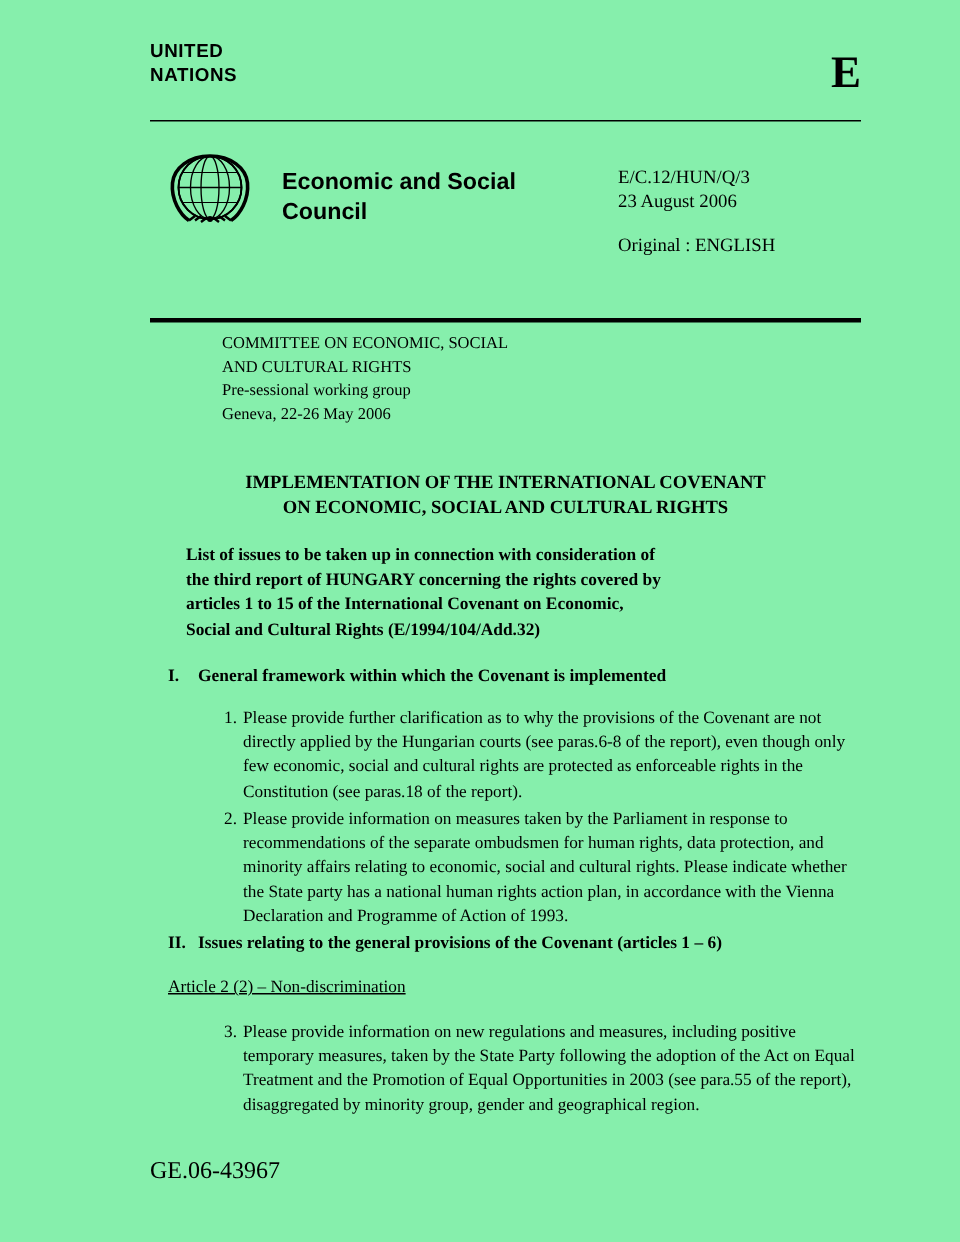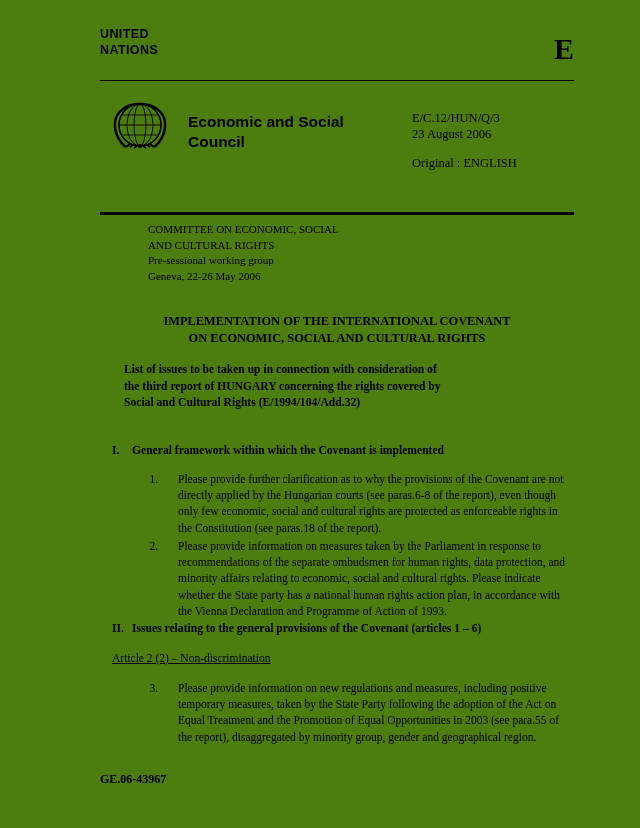--- a/index.html
+++ b/index.html
@@ -13,21 +13,21 @@
     font-family: "Liberation Serif", serif;
     color: #000000;
     position: relative;
     overflow: hidden;
   }
   .page {
     position: absolute;
     left: 0; top: 0;
     width: 640px;
     height: 828px;
-    background: #4d7c0f;
+    background: #86efac;
   }
 
   
   .masthead {
     position: absolute;
     left: 100px;
     top: 26px;
     width: 474px;
   }
   .un-name {
@@ -153,35 +153,34 @@
   }
   .item-num {
     position: absolute;
     left: 0;
     top: 0;
     width: 22px;
     text-align: right;
   }
   .item-text {
     display: block;
-    margin-left: 42px;
+    margin-left: 26px;
     text-align: left;
   }
 
   .underline-head {
     text-decoration: underline;
     font-size: 11.5px;
   }
 
   .footer {
     position: absolute;
     left: 100px;
     top: 772px;
-    font-size: 12px;
-    font-weight: bold;
+    font-size: 16px;
   }
 </style>
 </head>
 <body>
 
 <div class="page">
 
   <div class="masthead">
     <div class="un-name">
       <div>UNITED</div>
@@ -231,20 +230,21 @@
   </div>
 
   <div class="title-main">
     <div>IMPLEMENTATION OF THE INTERNATIONAL COVENANT</div>
     <div>ON ECONOMIC, SOCIAL AND CULTURAL RIGHTS</div>
   </div>
 
   <div class="title-sub">
     <div>List of issues to be taken up in connection with consideration of</div>
     <div>the third report of HUNGARY concerning the rights covered by</div>
+    <div>articles 1 to 15 of the International Covenant on Economic,</div>
     <div>Social and Cultural Rights (E/1994/104/Add.32)</div>
   </div>
 
   <div class="section sec-head" style="left:112px; top:443px; width:462px;">
     <span class="sec-num">I.</span>
     <span class="sec-title">General framework within which the Covenant is implemented</span>
   </div>
 
   <div class="section" style="left:136px; top:471px; width:434px;">
     <div class="item">

